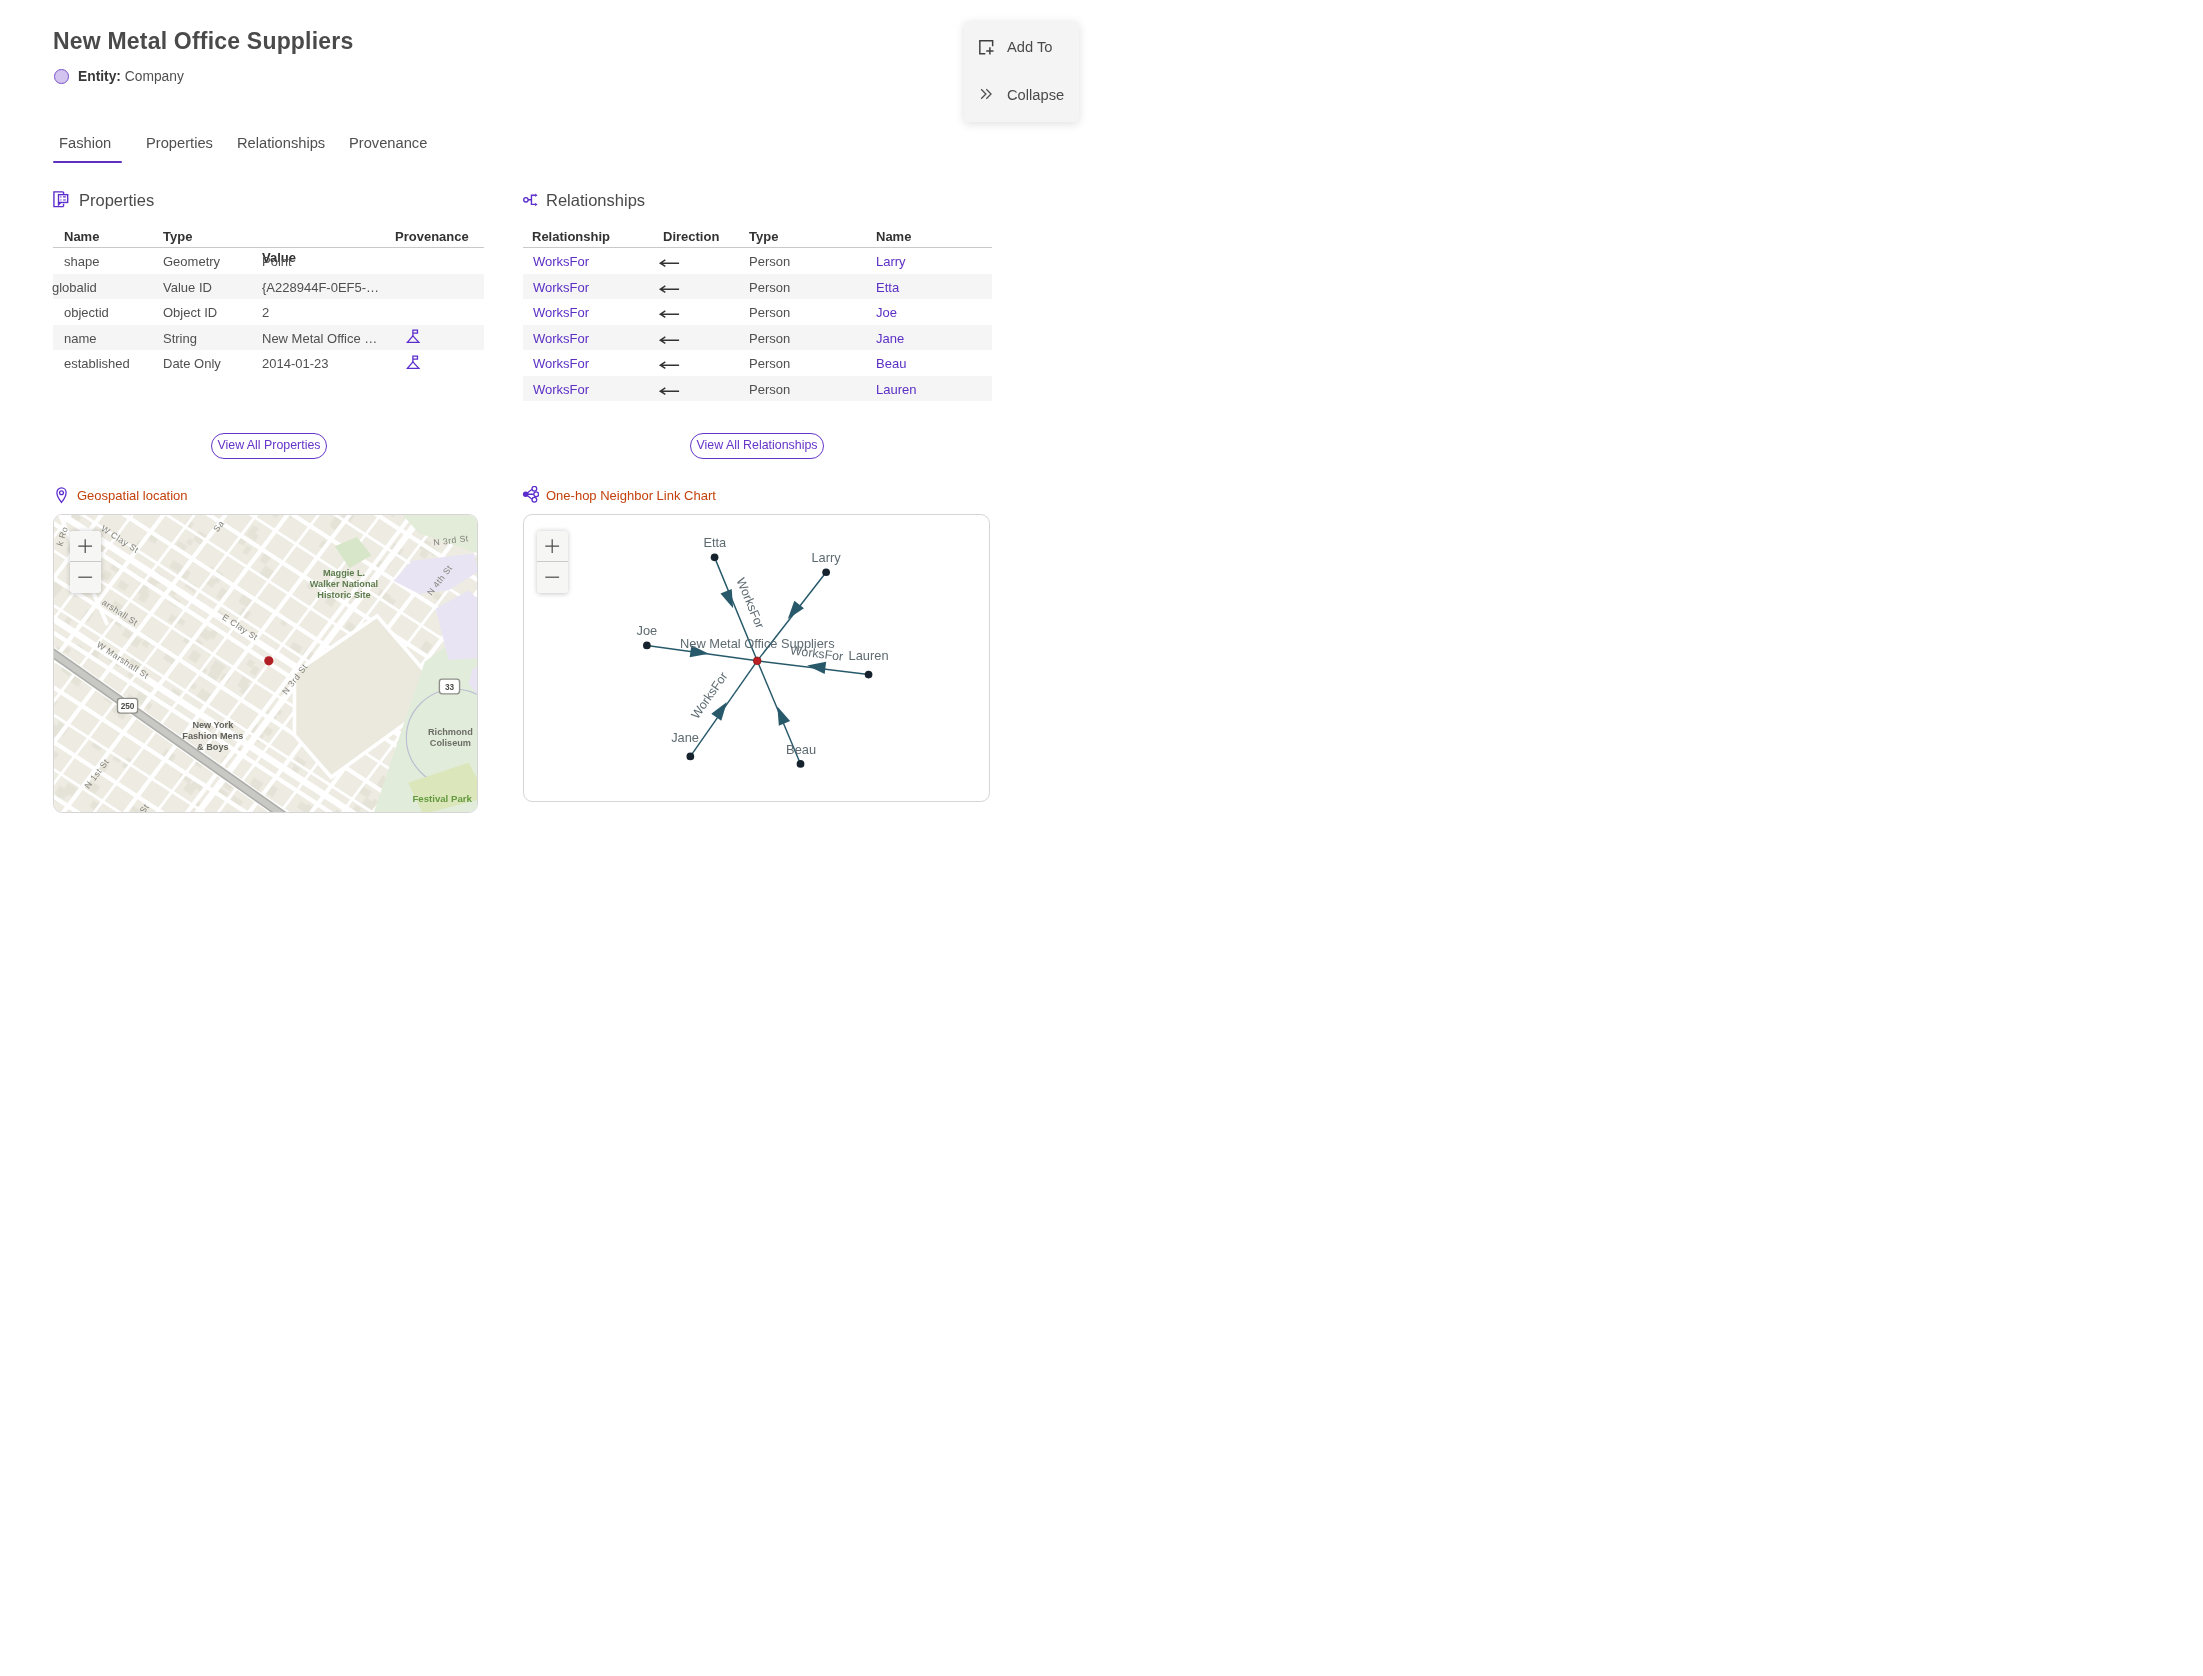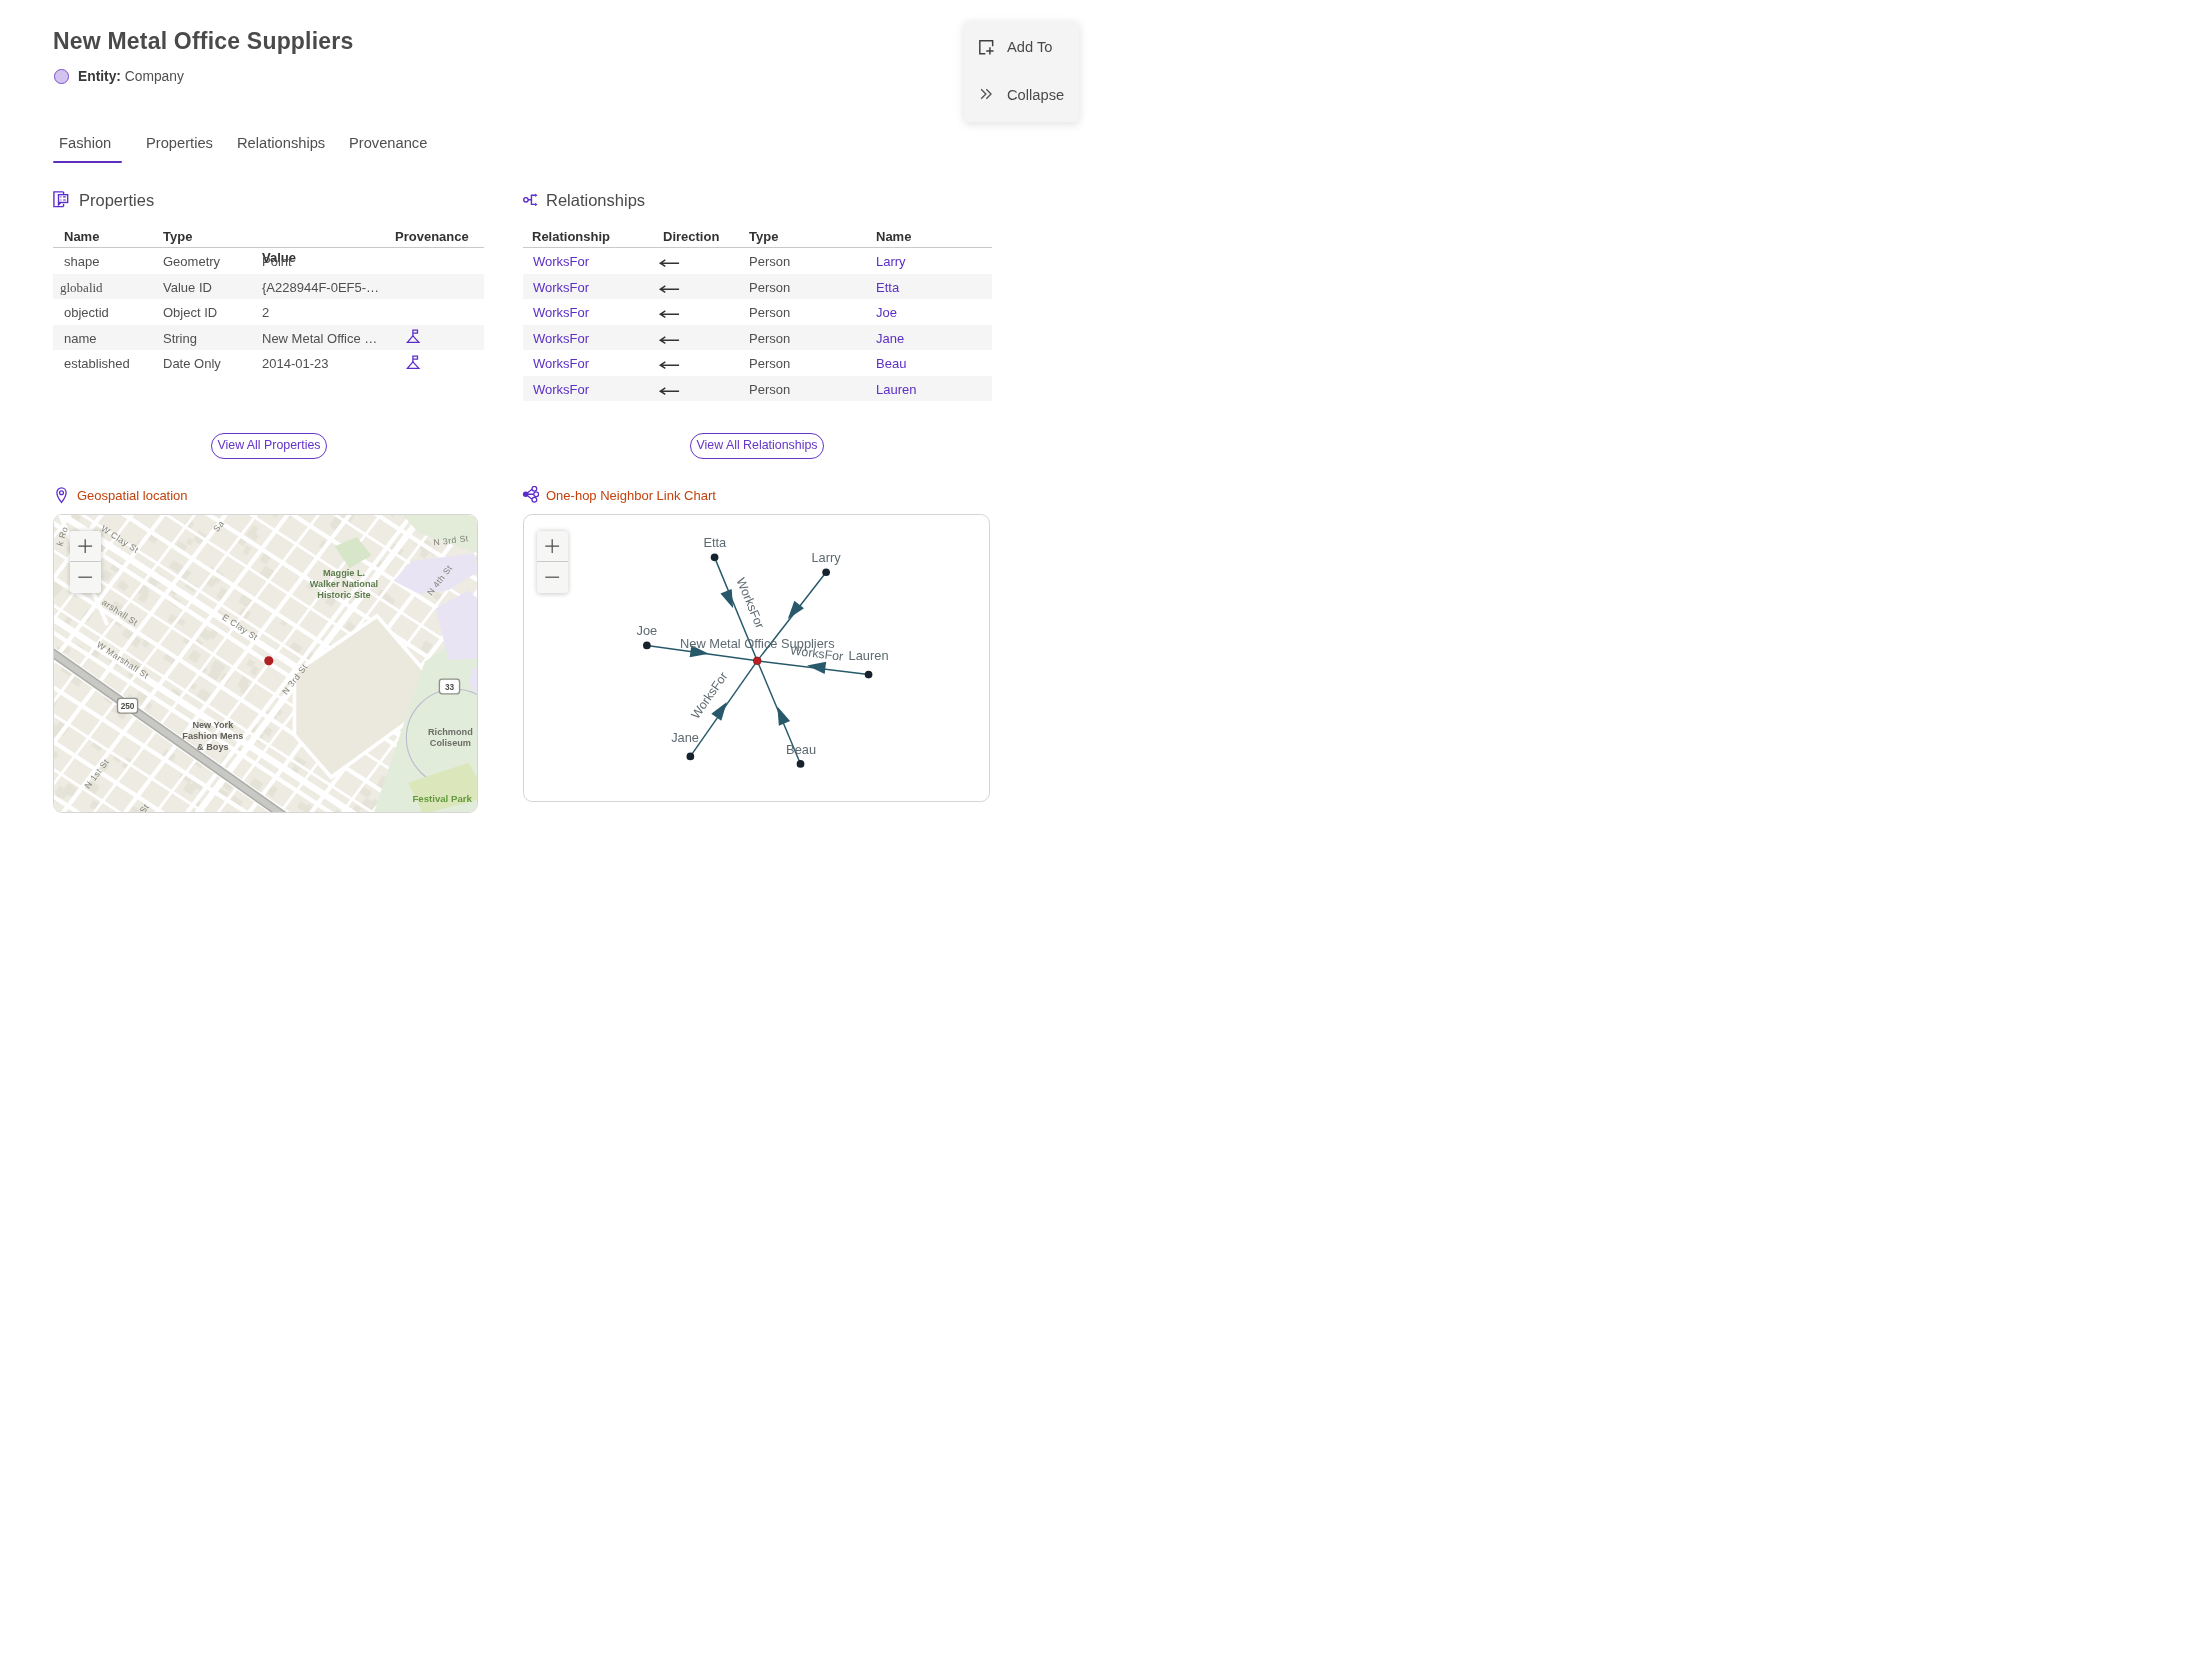--- a/index.html
+++ b/index.html
@@ -61,21 +61,21 @@
 <div class="shade" style="left:53px; top:325px; width:431px; height:25.4px;"></div>
 <div class="th" style="left:64px;   top:229px;">Name</div>
 <div class="th" style="left:163px;  top:229px;">Type</div>
 <div class="th" style="left:262px;  top:229px;margin-top:21px;">Value</div>
 <div class="th" style="left:395px;  top:229px;">Provenance</div>
 <div class="sep" style="left:53px; top:247px; width:431px;"></div>
 
 <div class="td" style="left:64px;  top:254px;">shape</div>
 <div class="td" style="left:163px; top:254px;">Geometry</div>
 <div class="td" style="left:262px; top:254px;">Point</div>
-<div class="td" style="left:60px;  top:280px;font-family:Liberation Serif, serif;">globalid</div>
+<div class="td" style="left:52px;  top:280px;">globalid</div>
 <div class="td" style="left:163px; top:280px;">Value ID</div>
 <div class="td" style="left:262px; top:280px;">{A228944F-0EF5-…</div>
 <div class="td" style="left:64px;  top:305px;">objectid</div>
 <div class="td" style="left:163px; top:305px;">Object ID</div>
 <div class="td" style="left:262px; top:305px;">2</div>
 <div class="td" style="left:64px;  top:331px;">name</div>
 <div class="td" style="left:163px; top:331px;">String</div>
 <div class="td" style="left:262px; top:331px;">New Metal Office …</div>
 <div class="td" style="left:64px;  top:356px;">established</div>
 <div class="td" style="left:163px; top:356px;">Date Only</div>

